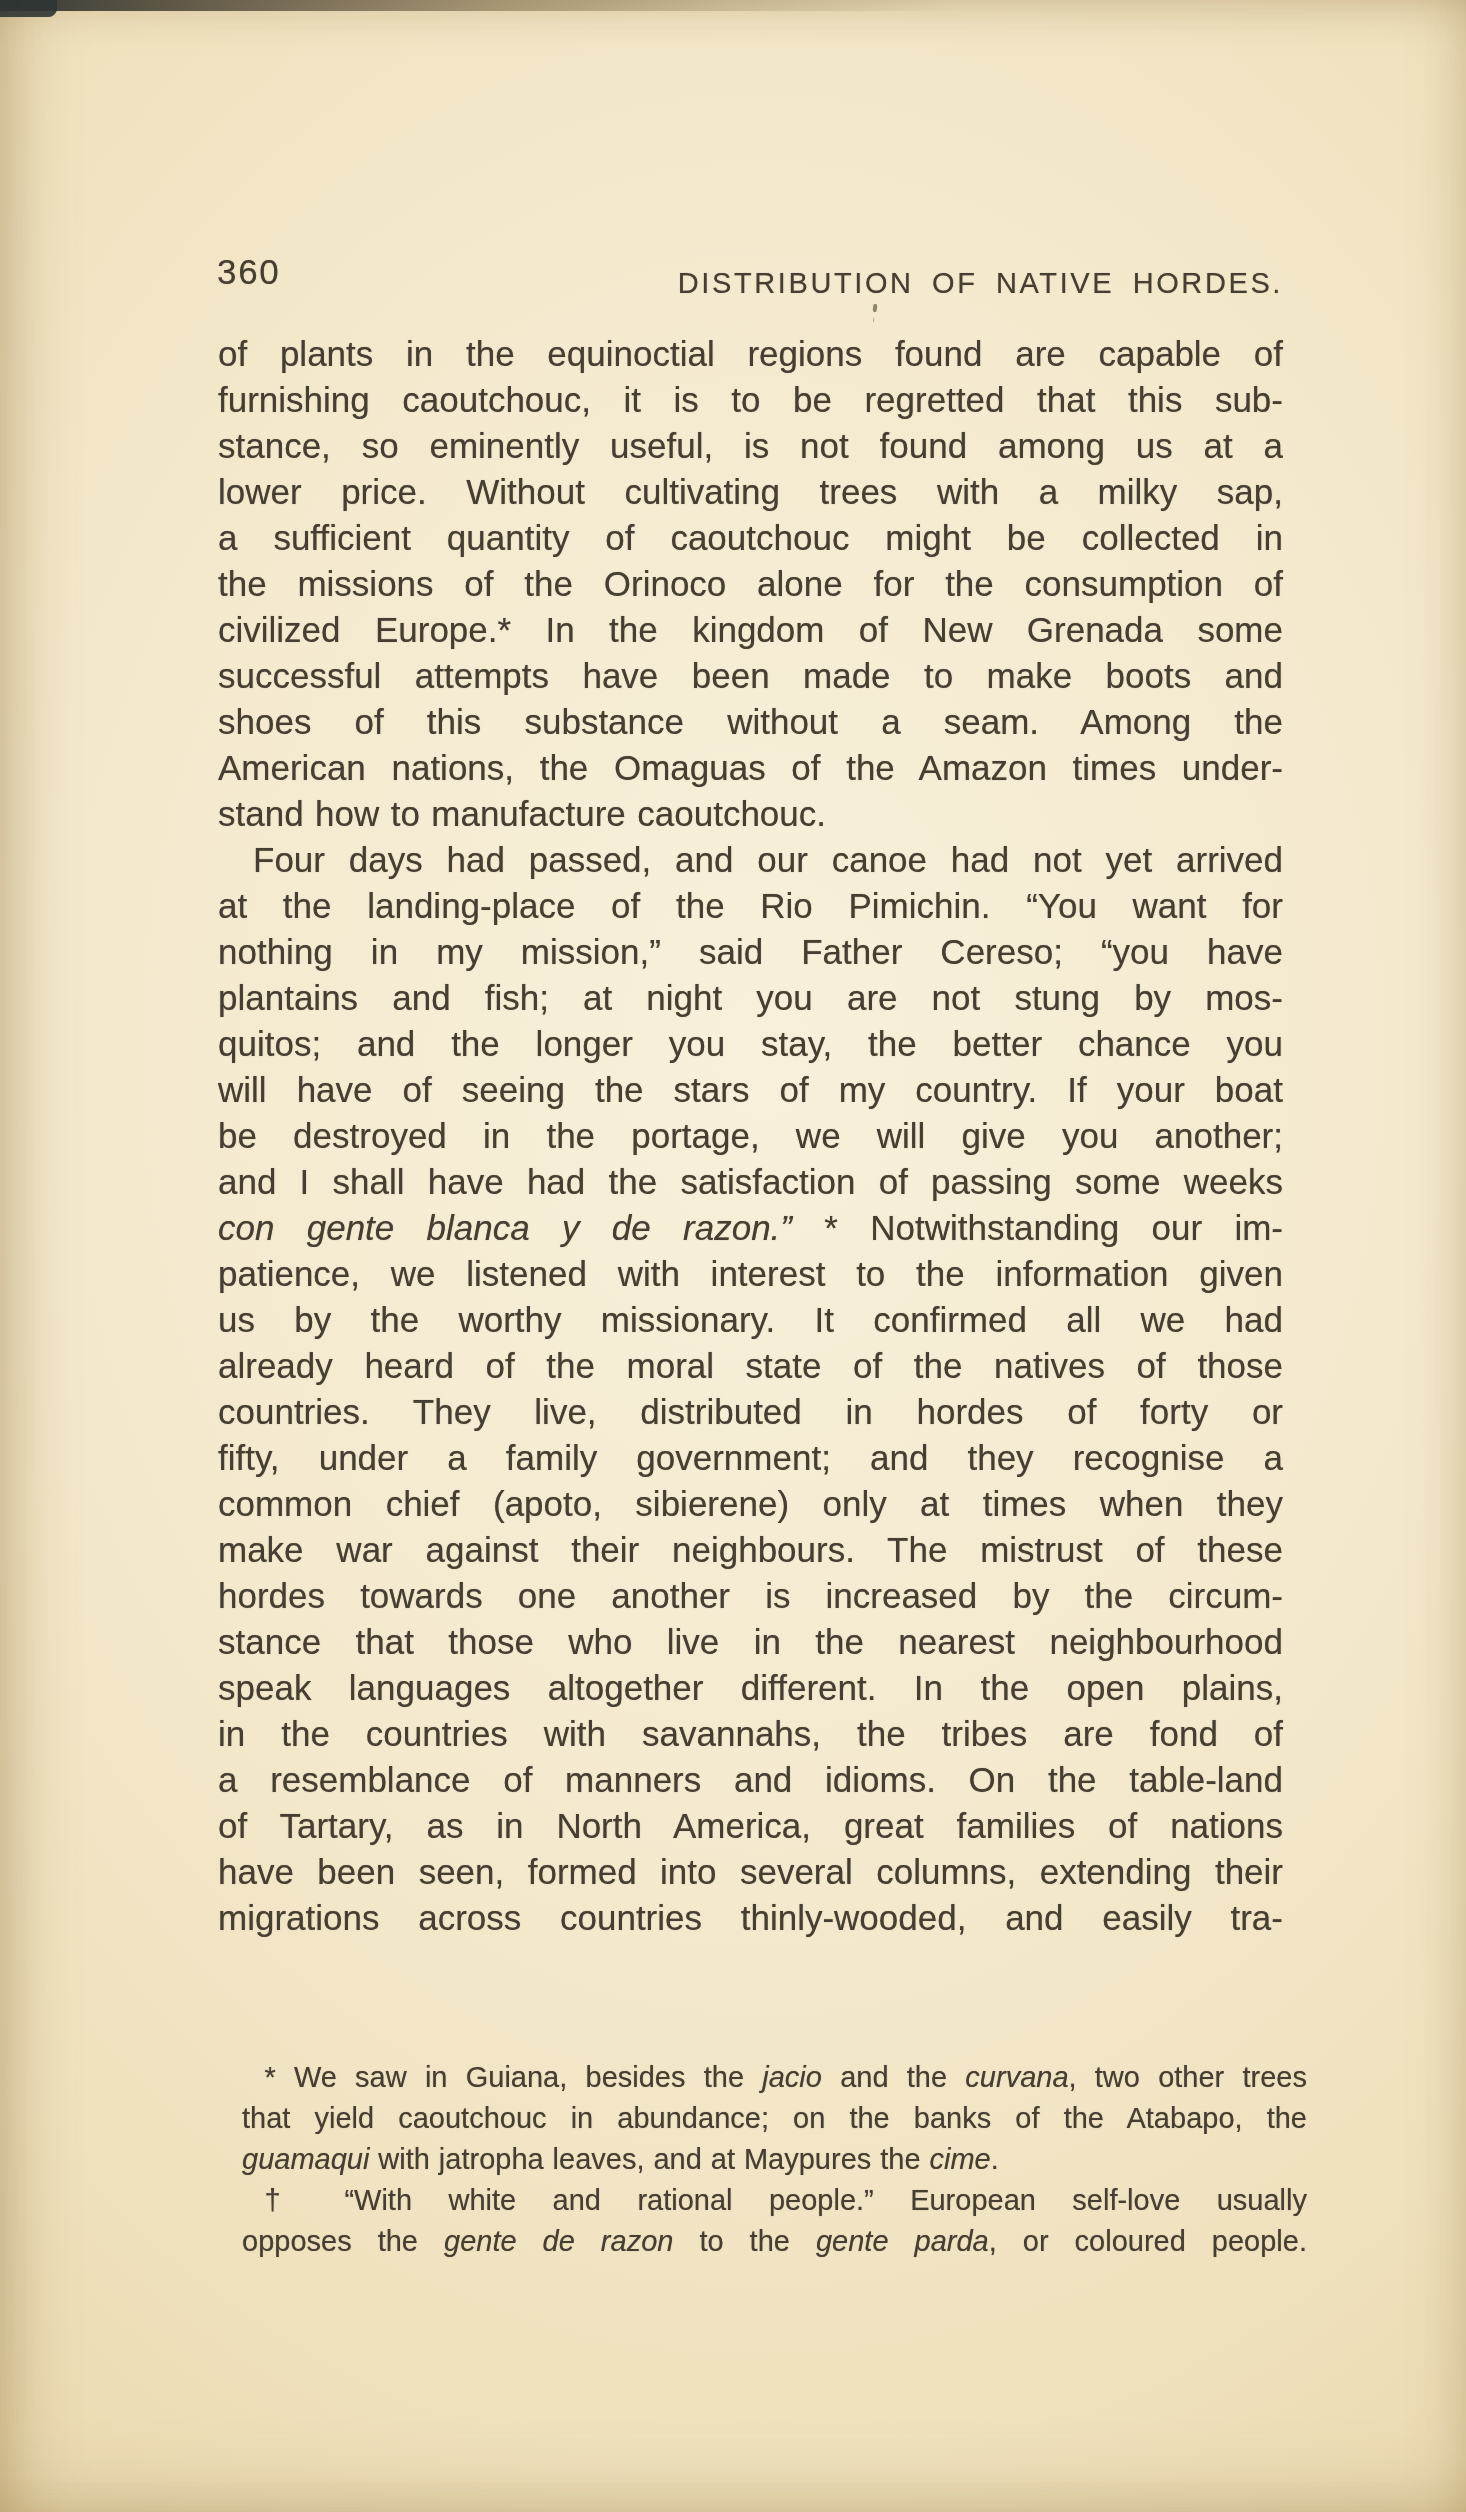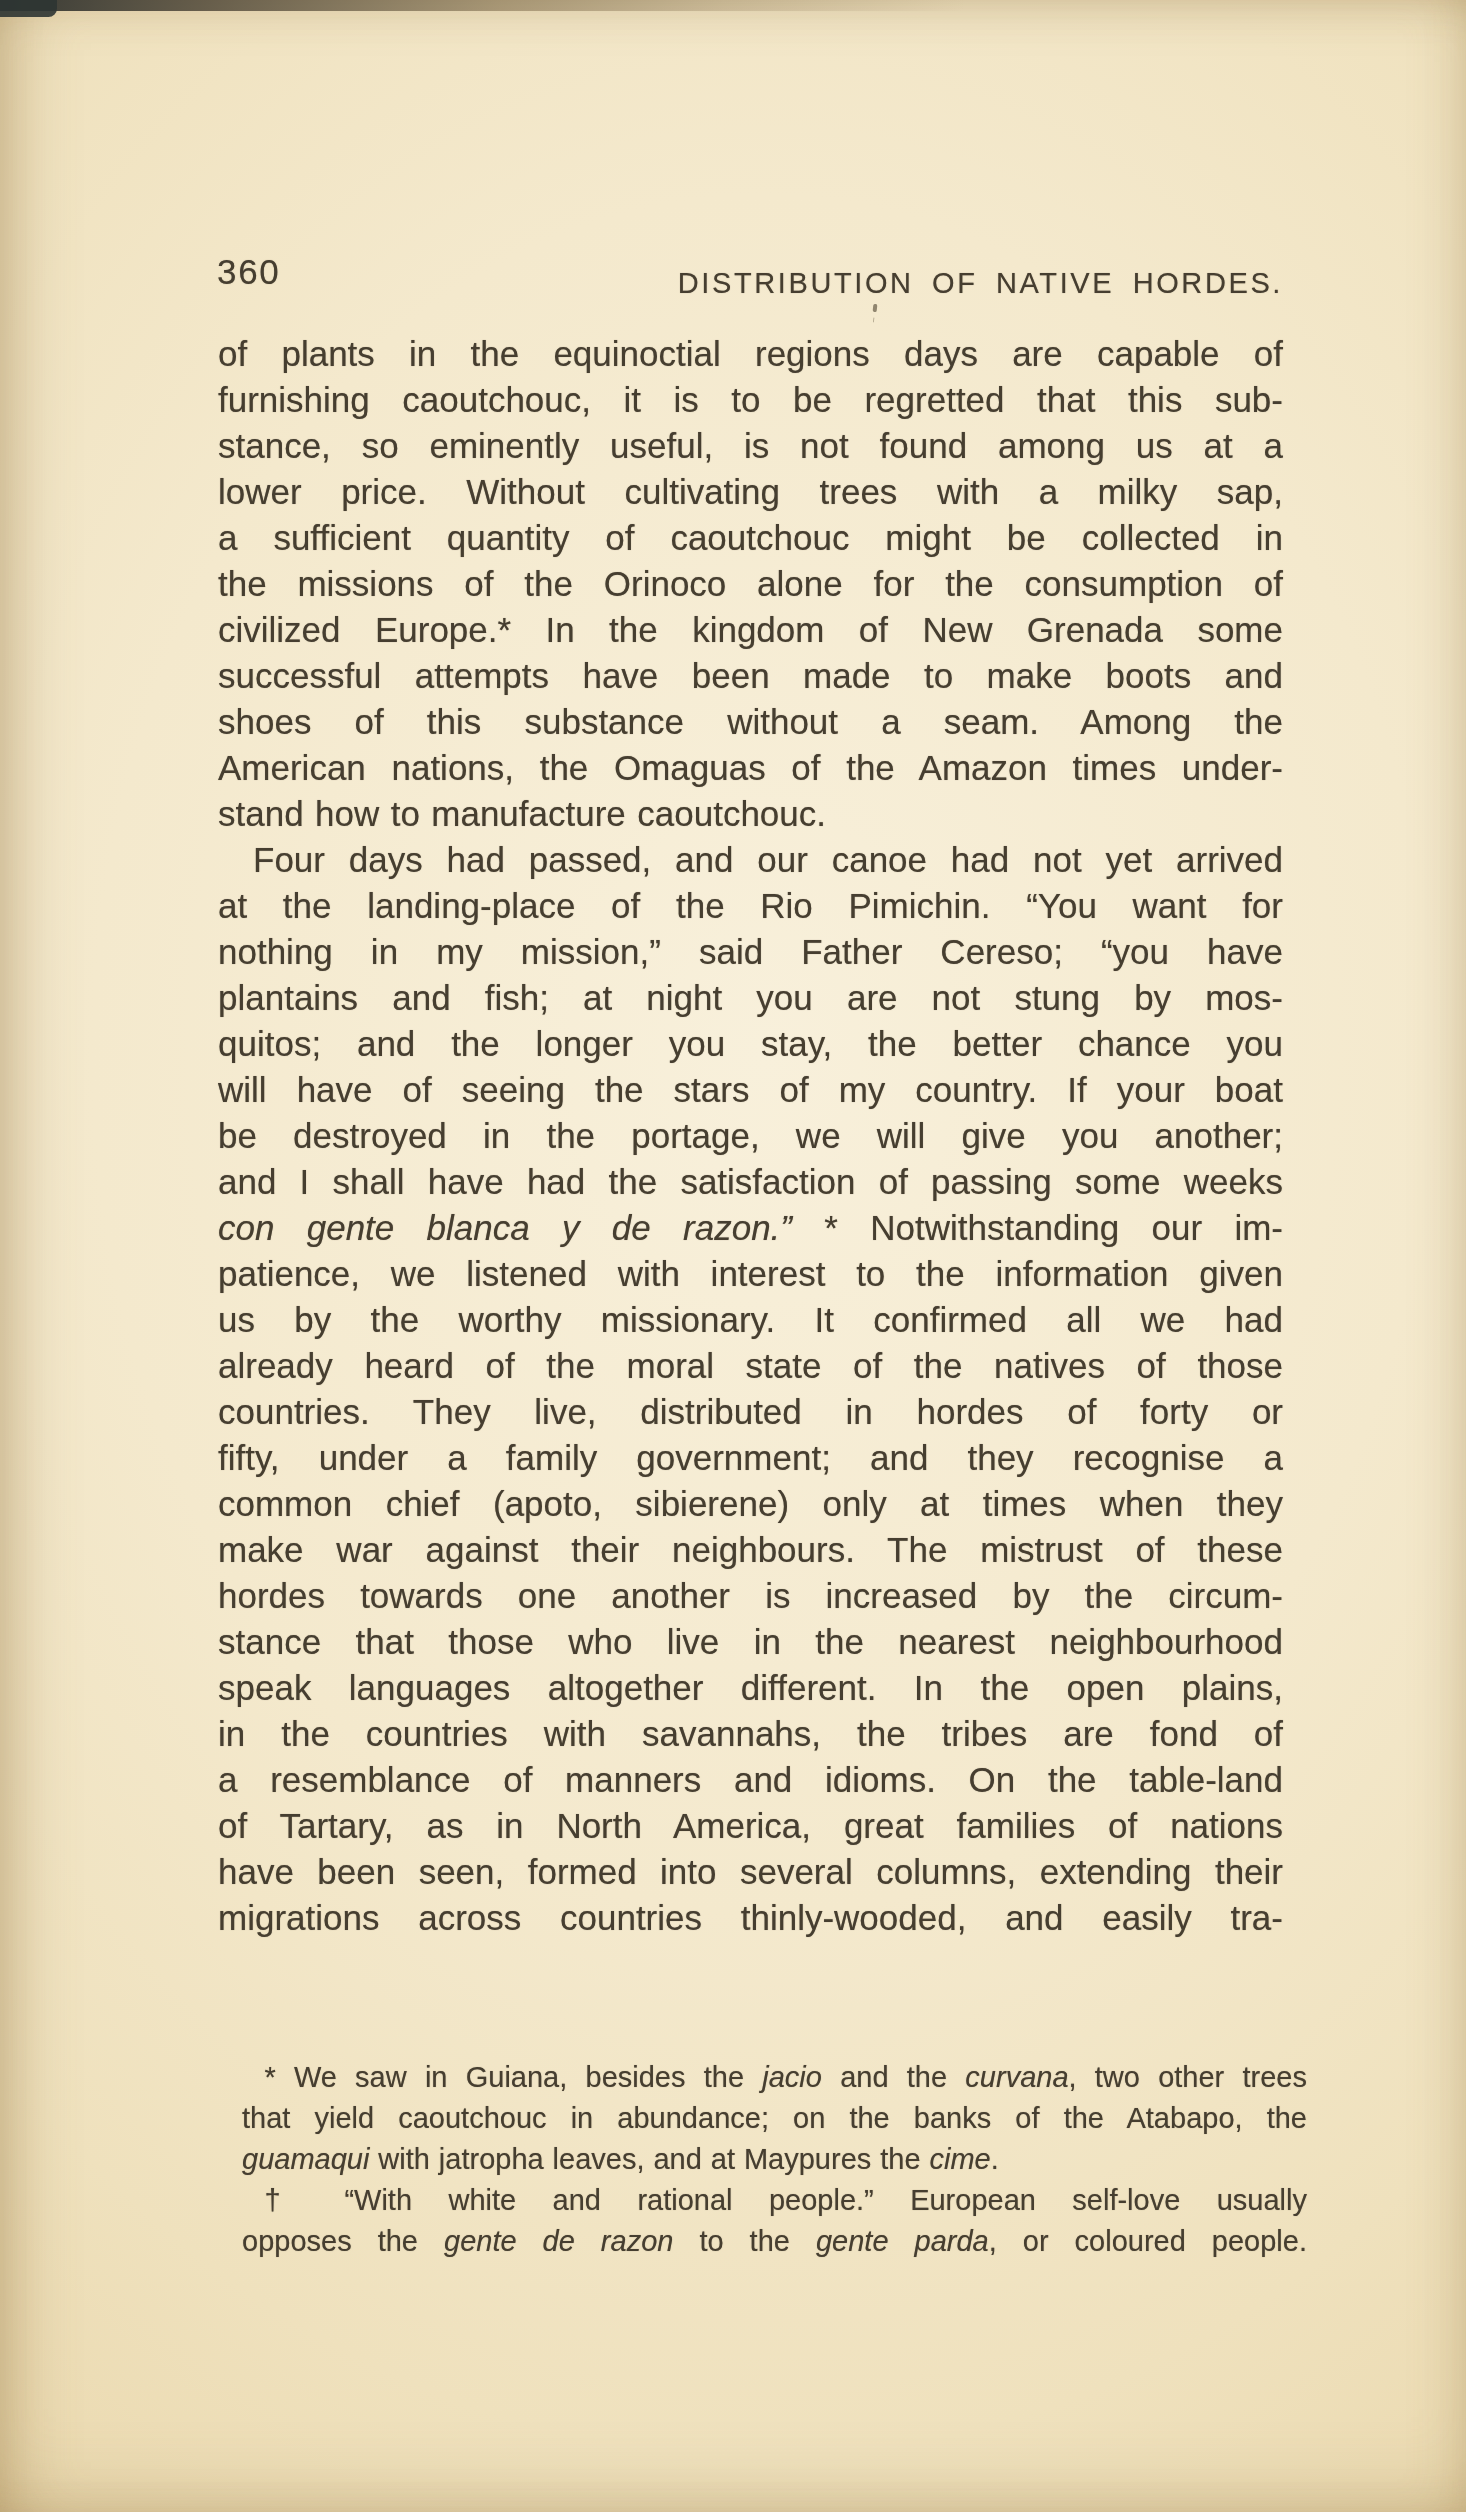--- a/index.html
+++ b/index.html
@@ -84,21 +84,21 @@
   <div class="page"></div>
 
   <div class="top-edge"></div>
   <div class="corner-blob"></div>
   <div class="ink-speck"></div>
 
   <div class="page-number text">360</div>
   <div class="running-head text">DISTRIBUTION OF NATIVE HORDES.</div>
 
   <div class="body-text text">
-      <div class="line just"><span>of plants in the equinoctial regions days are capable of</span></div>
+      <div class="line just"><span>of plants in the equinoctial regions found are capable of</span></div>
       <div class="line just"><span>furnishing caoutchouc, it is to be regretted that this sub-</span></div>
       <div class="line just"><span>stance, so eminently useful, is not found among us at a</span></div>
       <div class="line just"><span>lower price. Without cultivating trees with a milky sap,</span></div>
       <div class="line just"><span>a sufficient quantity of caoutchouc might be collected in</span></div>
       <div class="line just"><span>the missions of the Orinoco alone for the consumption of</span></div>
       <div class="line just"><span>civilized Europe.* In the kingdom of New Grenada some</span></div>
       <div class="line just"><span>successful attempts have been made to make boots and</span></div>
       <div class="line just"><span>shoes of this substance without a seam. Among the</span></div>
       <div class="line just"><span>American nations, the Omaguas of the Amazon times under-</span></div>
       <div class="line"><span>stand how to manufacture caoutchouc.</span></div>

